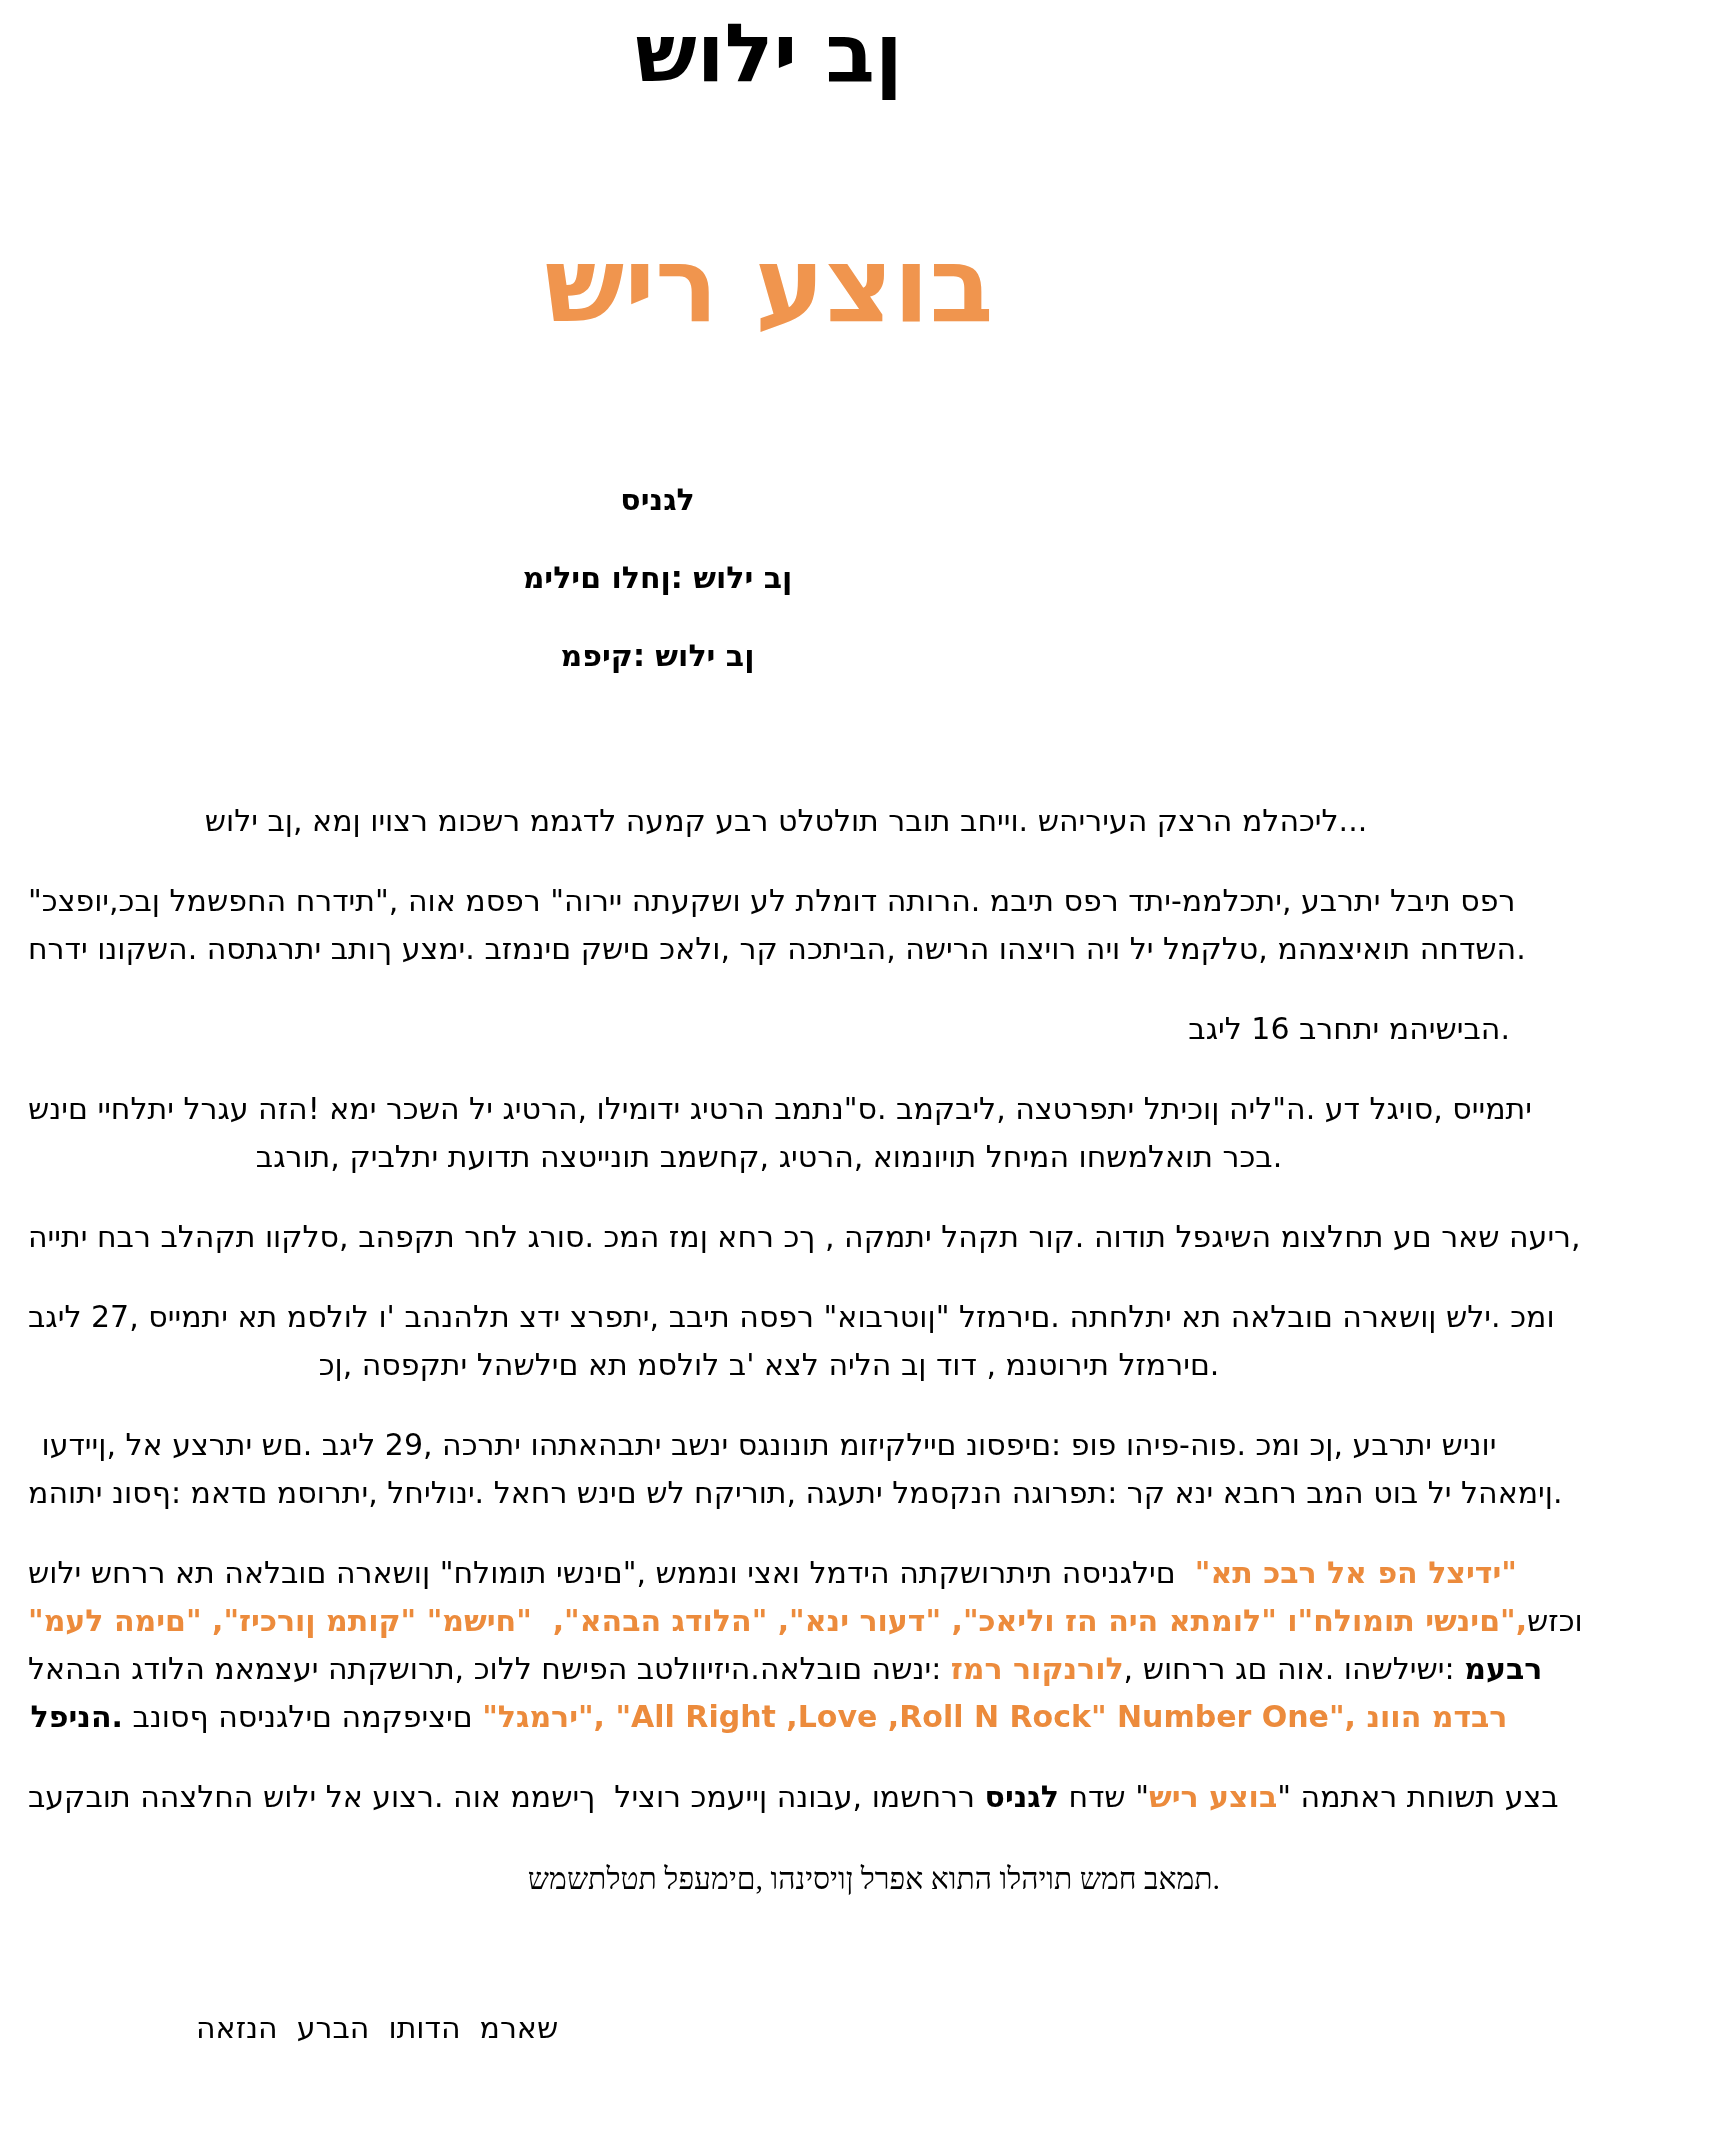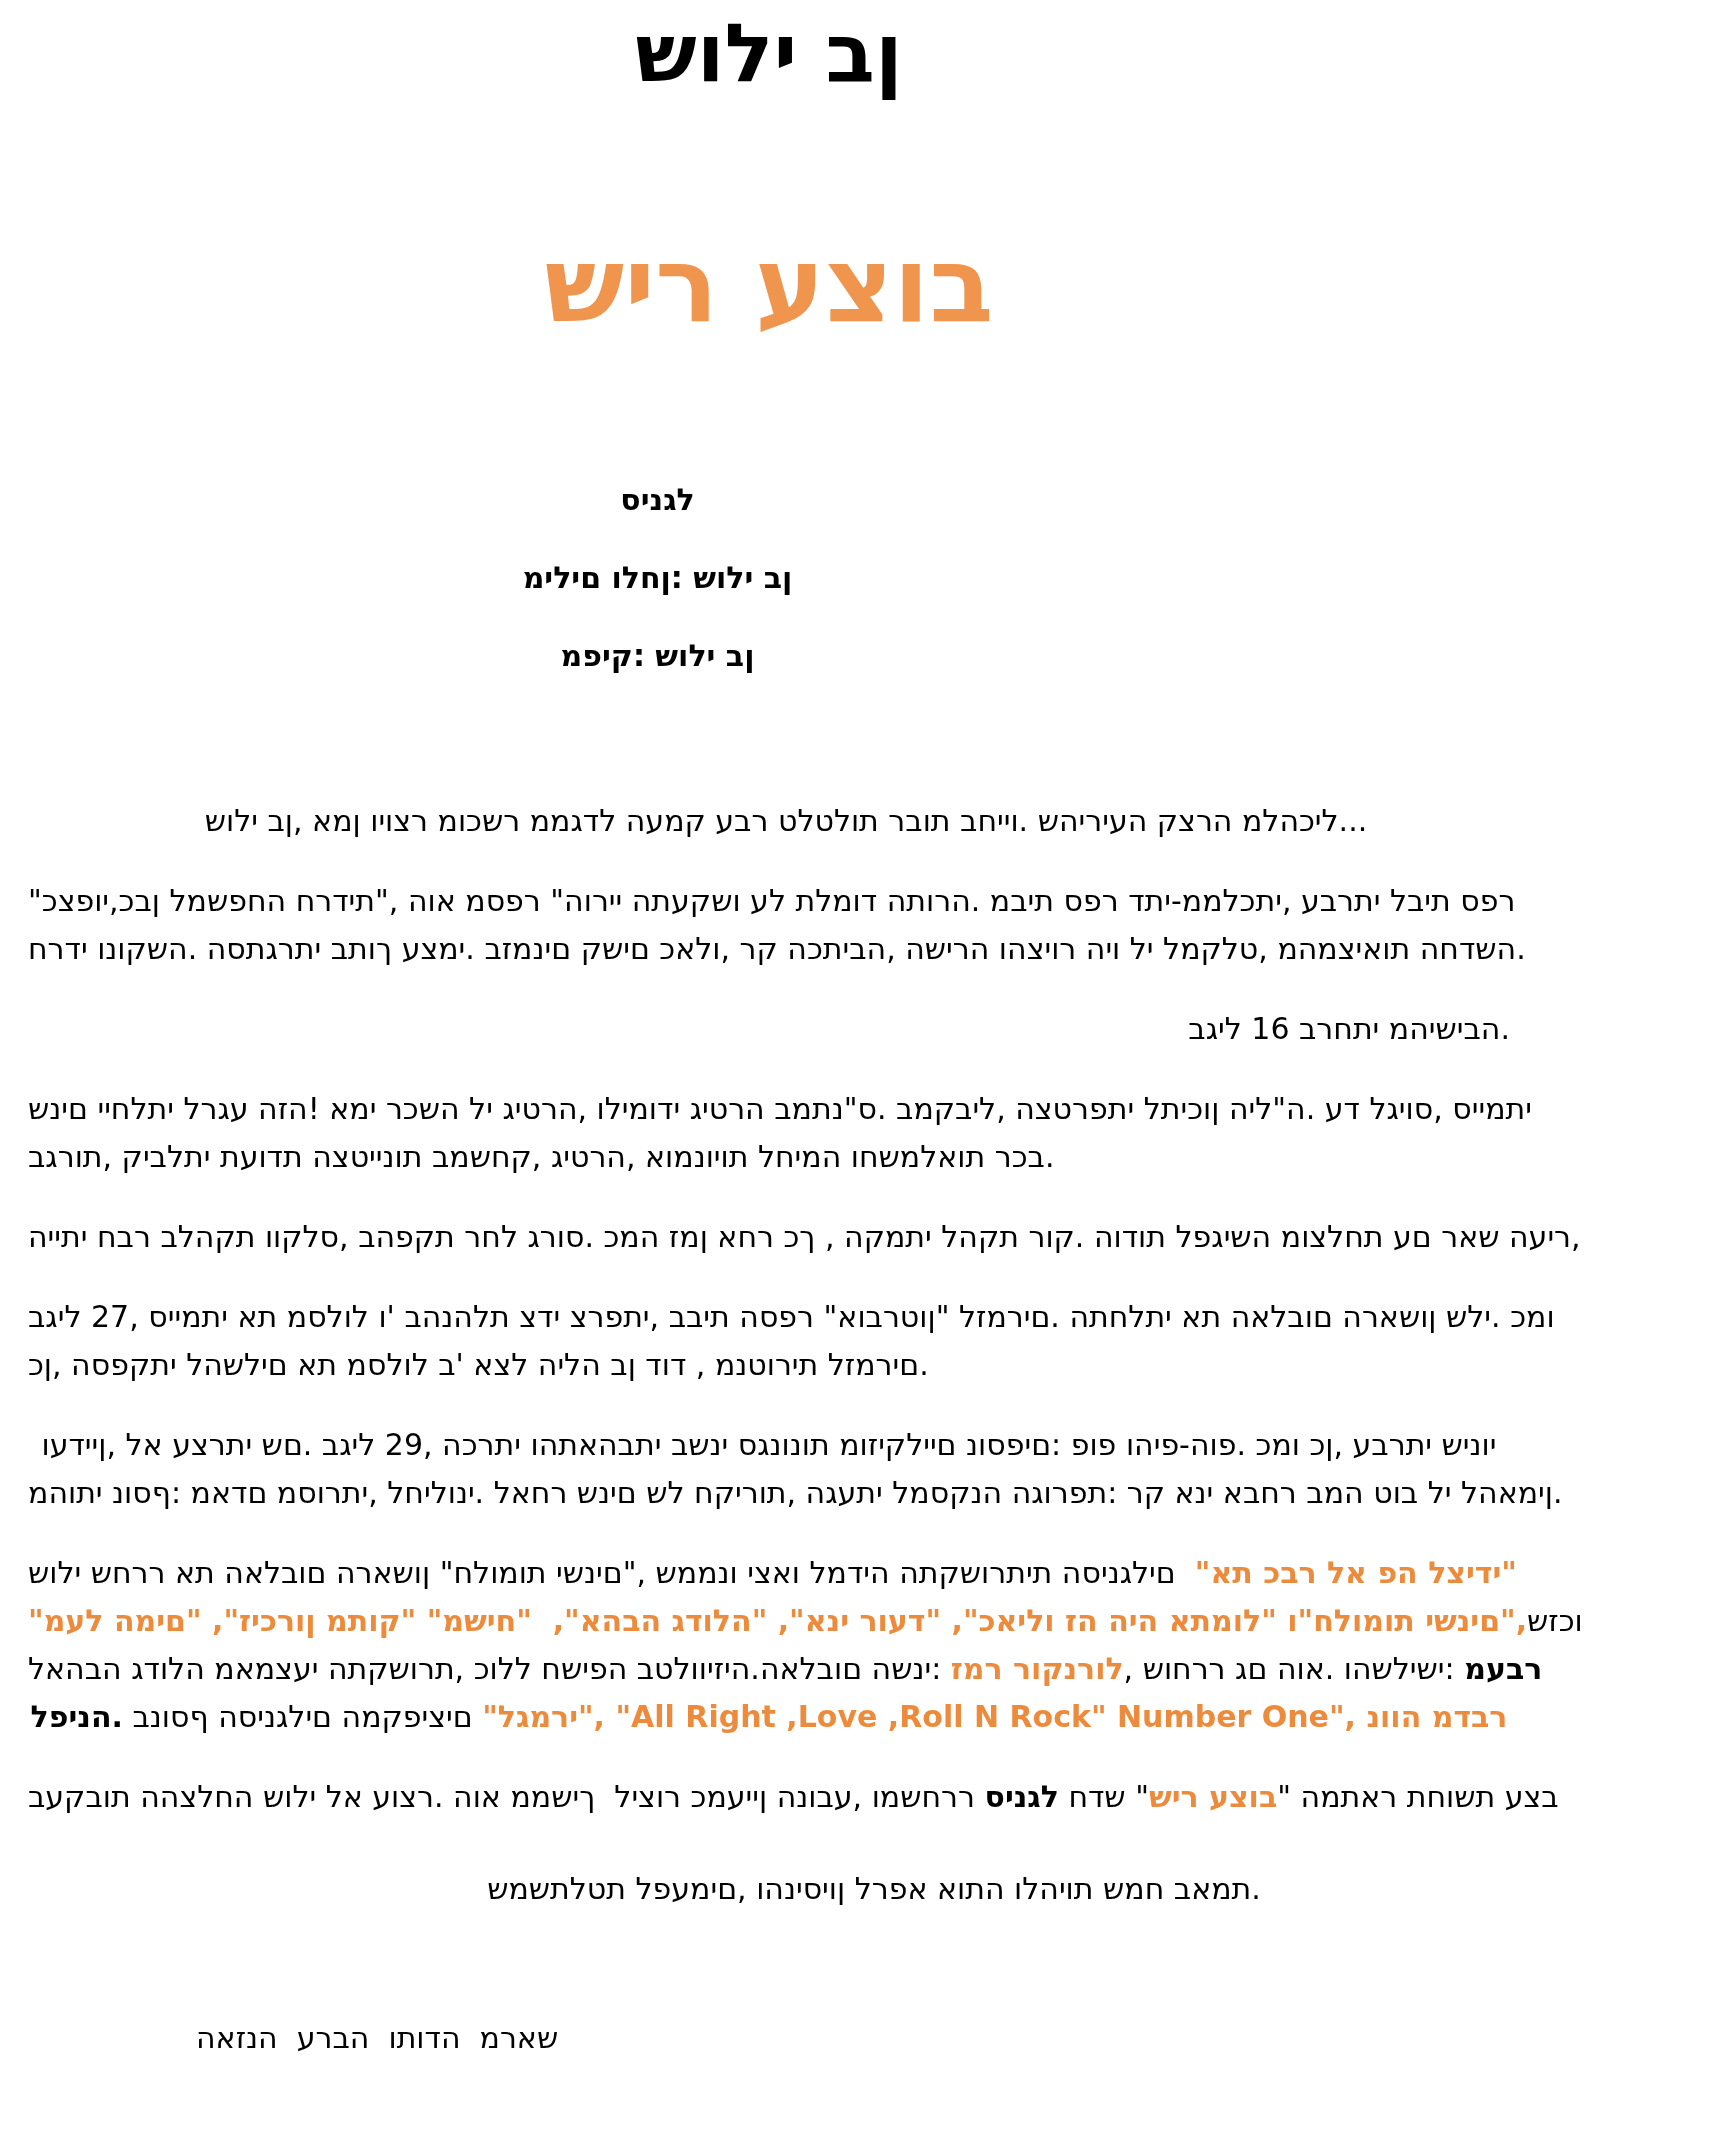--- a/index.html
+++ b/index.html
@@ -15,21 +15,21 @@
   .rev { direction:ltr; unicode-bidi:bidi-override; white-space:pre; }
   h1.artist { font-size:81px; line-height:92px; margin:0; text-align:center; font-weight:bold; }
   h2.song   { font-size:105px; line-height:121px; margin:126px 0 0 0; text-align:center; font-weight:bold; color:var(--title-orange); }
   .credits { margin-top:130px; width:1259px; text-align:center; font-weight:bold; font-size:30px; }
   .credit-line { line-height:48px; }
   .credit-line + .credit-line { margin-top:30px; }
   .body-text { margin-top:117px; font-size:30px; }
   .para + .para { margin-top:32px; }
   .line { line-height:48px; min-height:48px; }
   .align-left  { text-align:center; }
-  .align-center{ }
+  .align-center{ text-align:center; }
   .align-right { text-align:right; }
   .seg-n  { font-weight:normal; color:var(--text-color); }
   .seg-b  { font-weight:bold;   color:var(--text-color); }
   .seg-ob { font-weight:bold;   color:var(--accent-orange); }
   .footer { margin-top:101px; margin-left:168px; font-size:30px; line-height:48px; }
 </style>
 </head>
 <body>
 
 <div class="page">
@@ -70,20 +70,20 @@
       </div>
       <div class="para">
         <div class="line rev align-left"><span class="seg seg-n">שולי שחרר את האלבום הראשון "חלומות ישנים", שממנו יצאו למדיה התקשורתית הסינגלים  </span><span class="seg seg-ob">"את כבר לא פה לצידי"</span></div>
         <div class="line rev align-left"><span class="seg seg-ob">"מעל המים" ,"זיכרון מתוק" "משיח"  ,"אהבה גדולה" ,"אני רועד" ,"כאילו זה היה אתמול" ו"חלומות ישנים",</span><span class="seg seg-n">שזכו</span></div>
         <div class="line rev align-left"><span class="seg seg-n">לאהבה גדולה מאמצעי התקשורת, כולל חשיפה בטלוויזיה.האלבום השני: </span><span class="seg seg-ob">זמר רוקנרול</span><span class="seg seg-n">, שוחרר גם הוא. והשלישי: </span><span class="seg seg-b">מעבר</span></div>
         <div class="line rev align-left"><span class="seg seg-b">לפינה.</span><span class="seg seg-n"> בנוסף הסינגלים המקפיצים </span><span class="seg seg-ob">"לגמרי", "All Right ,Love ,Roll N Rock" Number One", נווה מדבר</span></div>
       </div>
       <div class="para">
         <div class="line rev align-left"><span class="seg seg-n">בעקבות ההצלחה שולי לא עוצר. הוא ממשיך  ליצור כמעיין הנובע, ומשחרר </span><span class="seg seg-b">סינגל</span><span class="seg seg-n"> חדש "</span><span class="seg seg-ob">שיר עצוב</span><span class="seg seg-n">" המתאר תחושת עצב</span></div>
       </div>
-      <div class="para" style="margin-top: 44px;">
+      <div class="para" style="margin-top: 34px; font-family: Liberation Serif, serif;">
         <div class="line rev align-left" style="margin-left: 210px;"><span class="seg seg-n">שמשתלטת לפעמים, והניסיון לרפא אותה ולהיות שמח באמת.</span></div>
       </div>
     </div>
 
   <div class="footer rev">האזנה  ערבה  ותודה  מראש</div>
 </div>
 
 
 </body></html>

